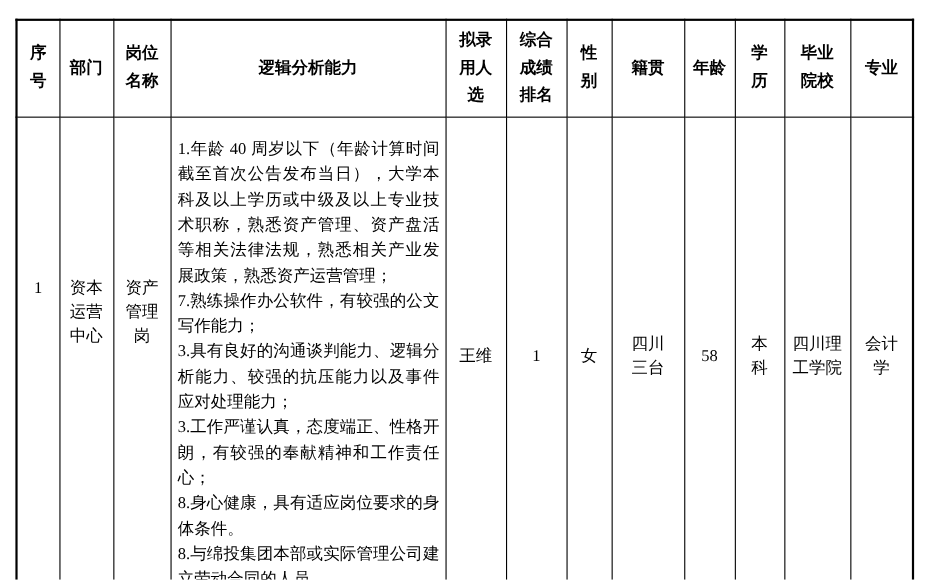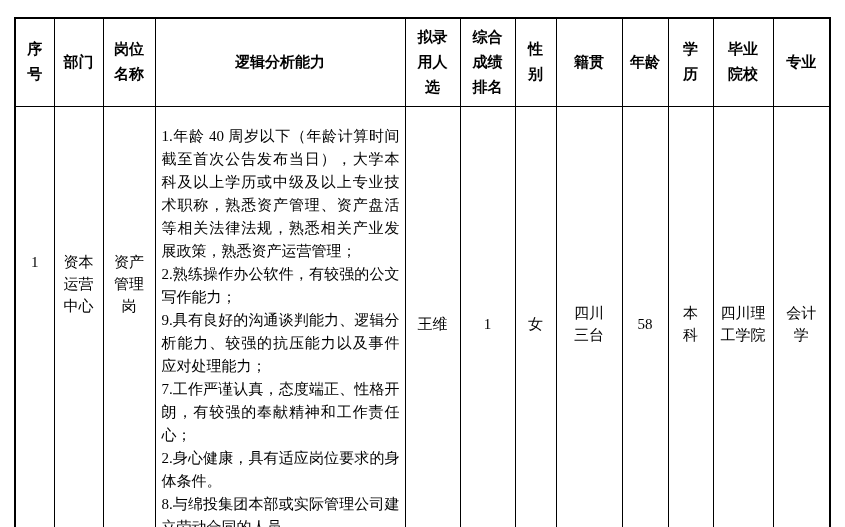--- a/index.html
+++ b/index.html
@@ -105,24 +105,24 @@
       <tr class="data-row">
         <td class="c raised">1</td>
         <td class="c raised">资本
 运营
 中心</td>
         <td class="c raised">资产
 管理
 岗</td>
         <td class="req">
           <div class="req-item">1.年龄 40 周岁以下（年龄计算时间截至首次公告发布当日），大学本科及以上学历或中级及以上专业技术职称，熟悉资产管理、资产盘活等相关法律法规，熟悉相关产业发展政策，熟悉资产运营管理；</div>
-          <div class="req-item">2.熟练操作办公软件，有较强的公文写作能力；</div>
-          <div class="req-item">9.具有良好的沟通谈判能力、逻辑分析能力、较强的抗压能力以及事件应对处理能力；</div>
-          <div class="req-item">7.工作严谨认真，态度端正、性格开朗，有较强的奉献精神和工作责任心；</div>
-          <div class="req-item">2.身心健康，具有适应岗位要求的身体条件。</div>
+          <div class="req-item">7.熟练操作办公软件，有较强的公文写作能力；</div>
+          <div class="req-item">3.具有良好的沟通谈判能力、逻辑分析能力、较强的抗压能力以及事件应对处理能力；</div>
+          <div class="req-item">3.工作严谨认真，态度端正、性格开朗，有较强的奉献精神和工作责任心；</div>
+          <div class="req-item">8.身心健康，具有适应岗位要求的身体条件。</div>
           <div class="req-item">8.与绵投集团本部或实际管理公司建立劳动合同的人员。</div>
         </td>
         <td class="c">王维</td>
         <td class="c">1</td>
         <td class="c">女</td>
         <td class="c">四川
 三台</td>
         <td class="c">58</td>
         <td class="c">本
 科</td>

